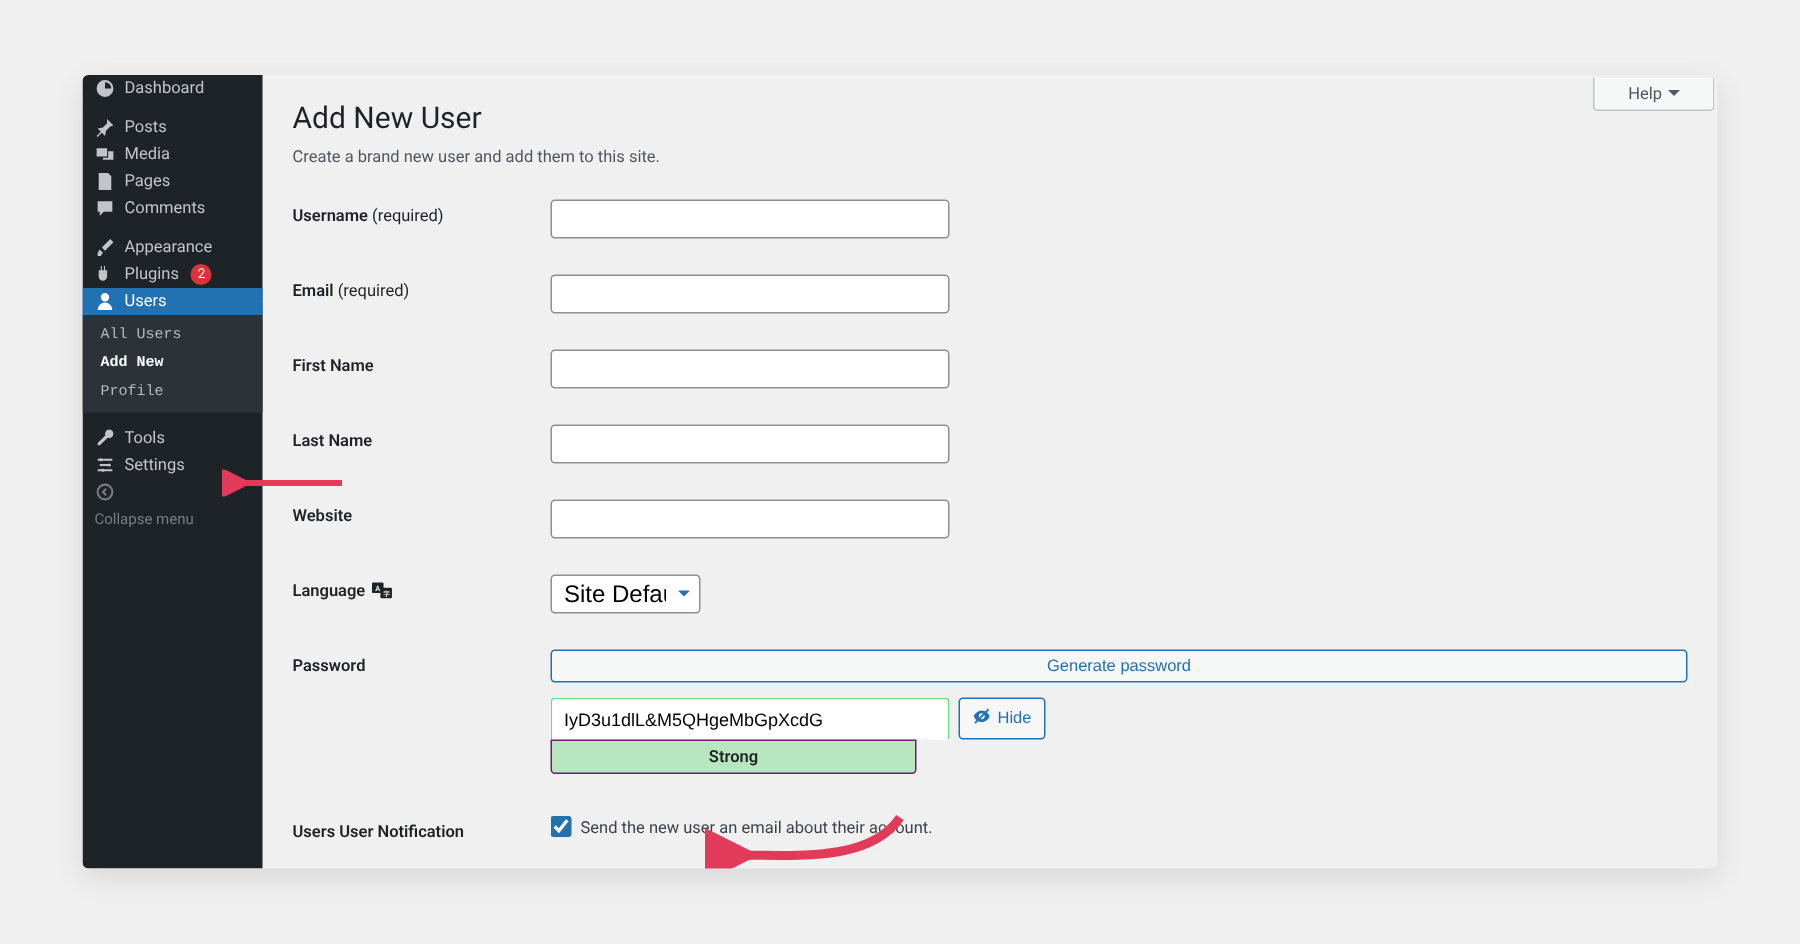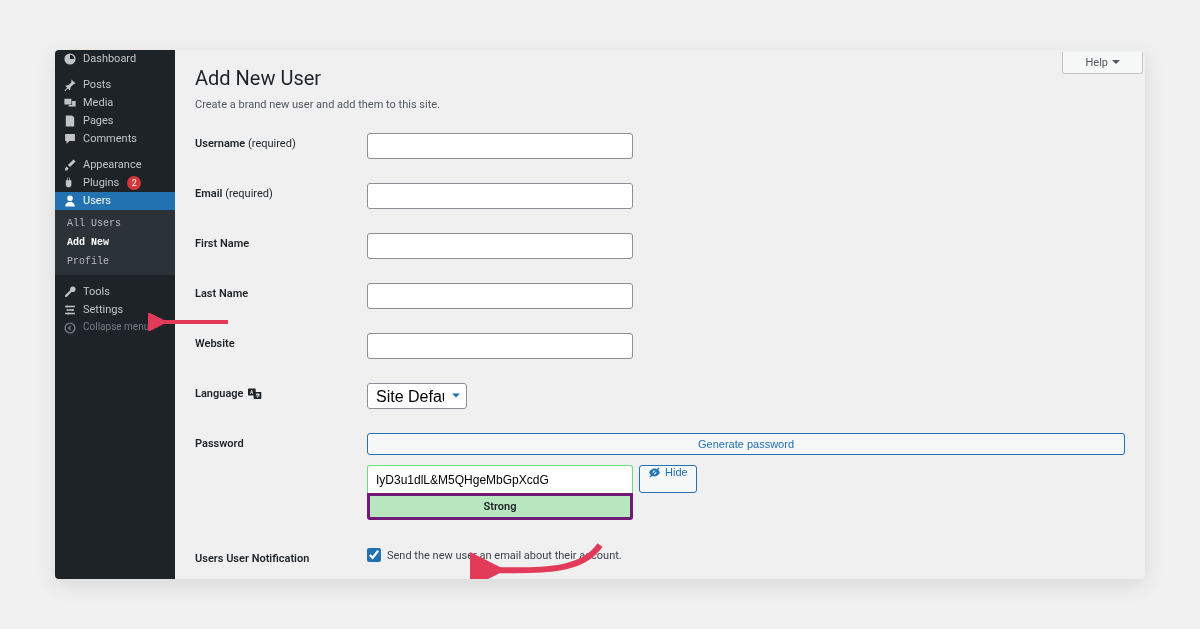--- a/index.html
+++ b/index.html
@@ -86,20 +86,21 @@
       height: 14px;
       font-size: 9px;
       display: inline-flex;
       align-items: center;
       justify-content: center;
       margin-left: 2px;
     }
     .collapse-item {
       color: #787c82;
       font-size: 10px;
+      flex-direction: column;
     }
     
     .main {
       flex: 1;
       padding: 10px 20px;
       overflow: hidden;
       position: relative;
     }
     .help-tab {
       position: absolute;
@@ -195,39 +196,40 @@
       width: 266px;
       height: 28px;
       border: 1px solid #68de7c;
       border-bottom: none;
       border-radius: 3px 3px 0 0;
       padding: 2px 8px;
       font-size: 12px;
       background: #fff;
     }
     .strength-meter {
-      width: 266px;
+      width: 244px;
       text-align: center;
       font-size: 11px;
       font-weight: 600;
       padding: 4px 0;
       background: #b8e6bf;
-      border: 3px solid #701a75;
+      border: 1px solid #701a75;
       border-radius: 0 0 3px 3px;
       color: #1d2327;
     }
     .hide-btn {
       border: 1px solid #2271b1;
       color: #2271b1;
       background: #f6f7f7;
       border-radius: 3px;
       padding: 0 8px;
       font-size: 11px;
       cursor: pointer;
       display: inline-flex;
+      align-items: center;
       gap: 4px;
       height: 28px;
     }
     .lang-icon {
       display: inline-flex;
       width: 14px;
       height: 12px;
       margin-left: 2px;
       vertical-align: middle;
     }

